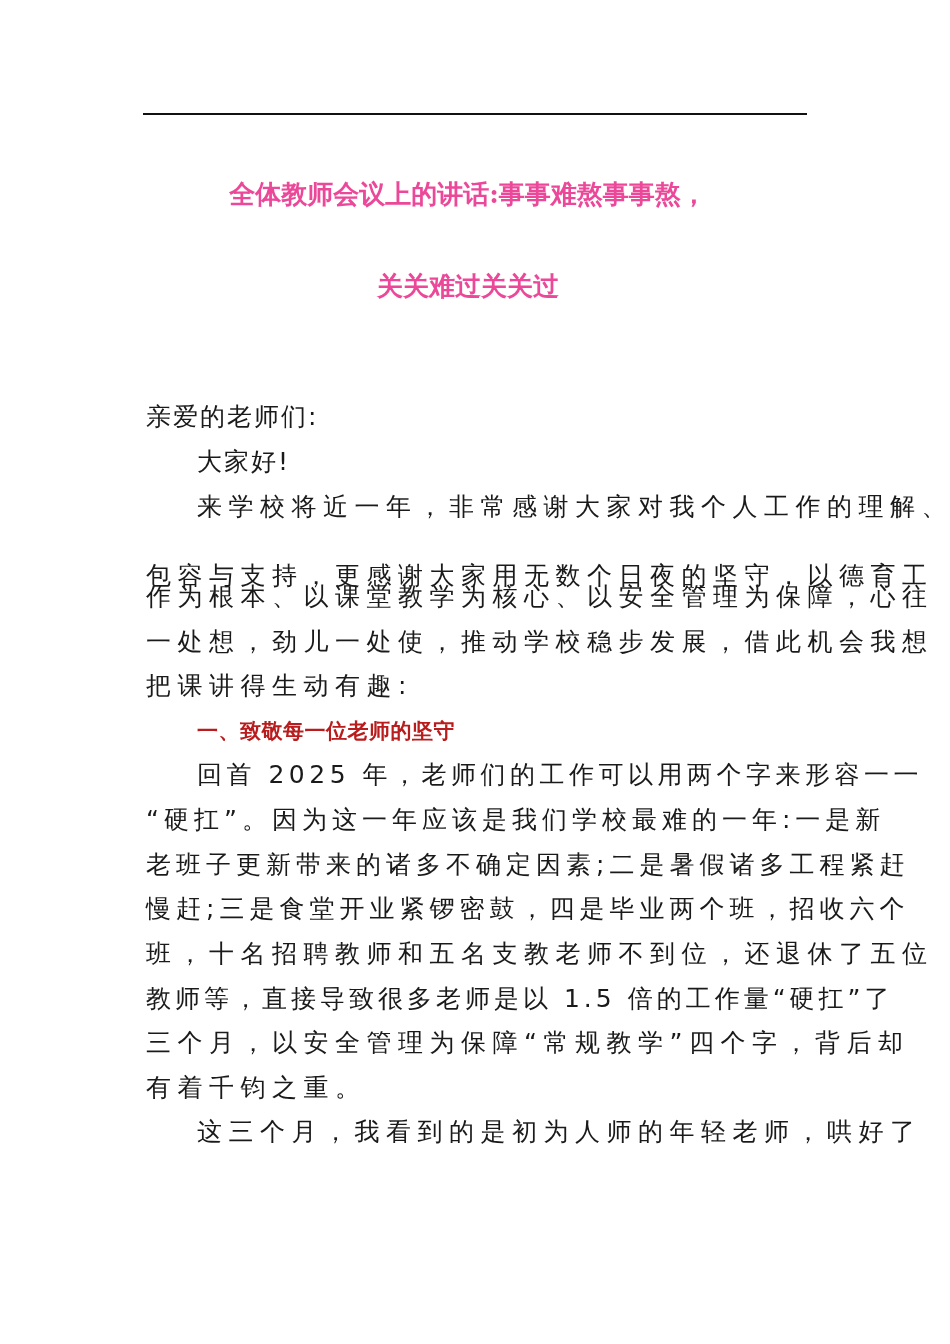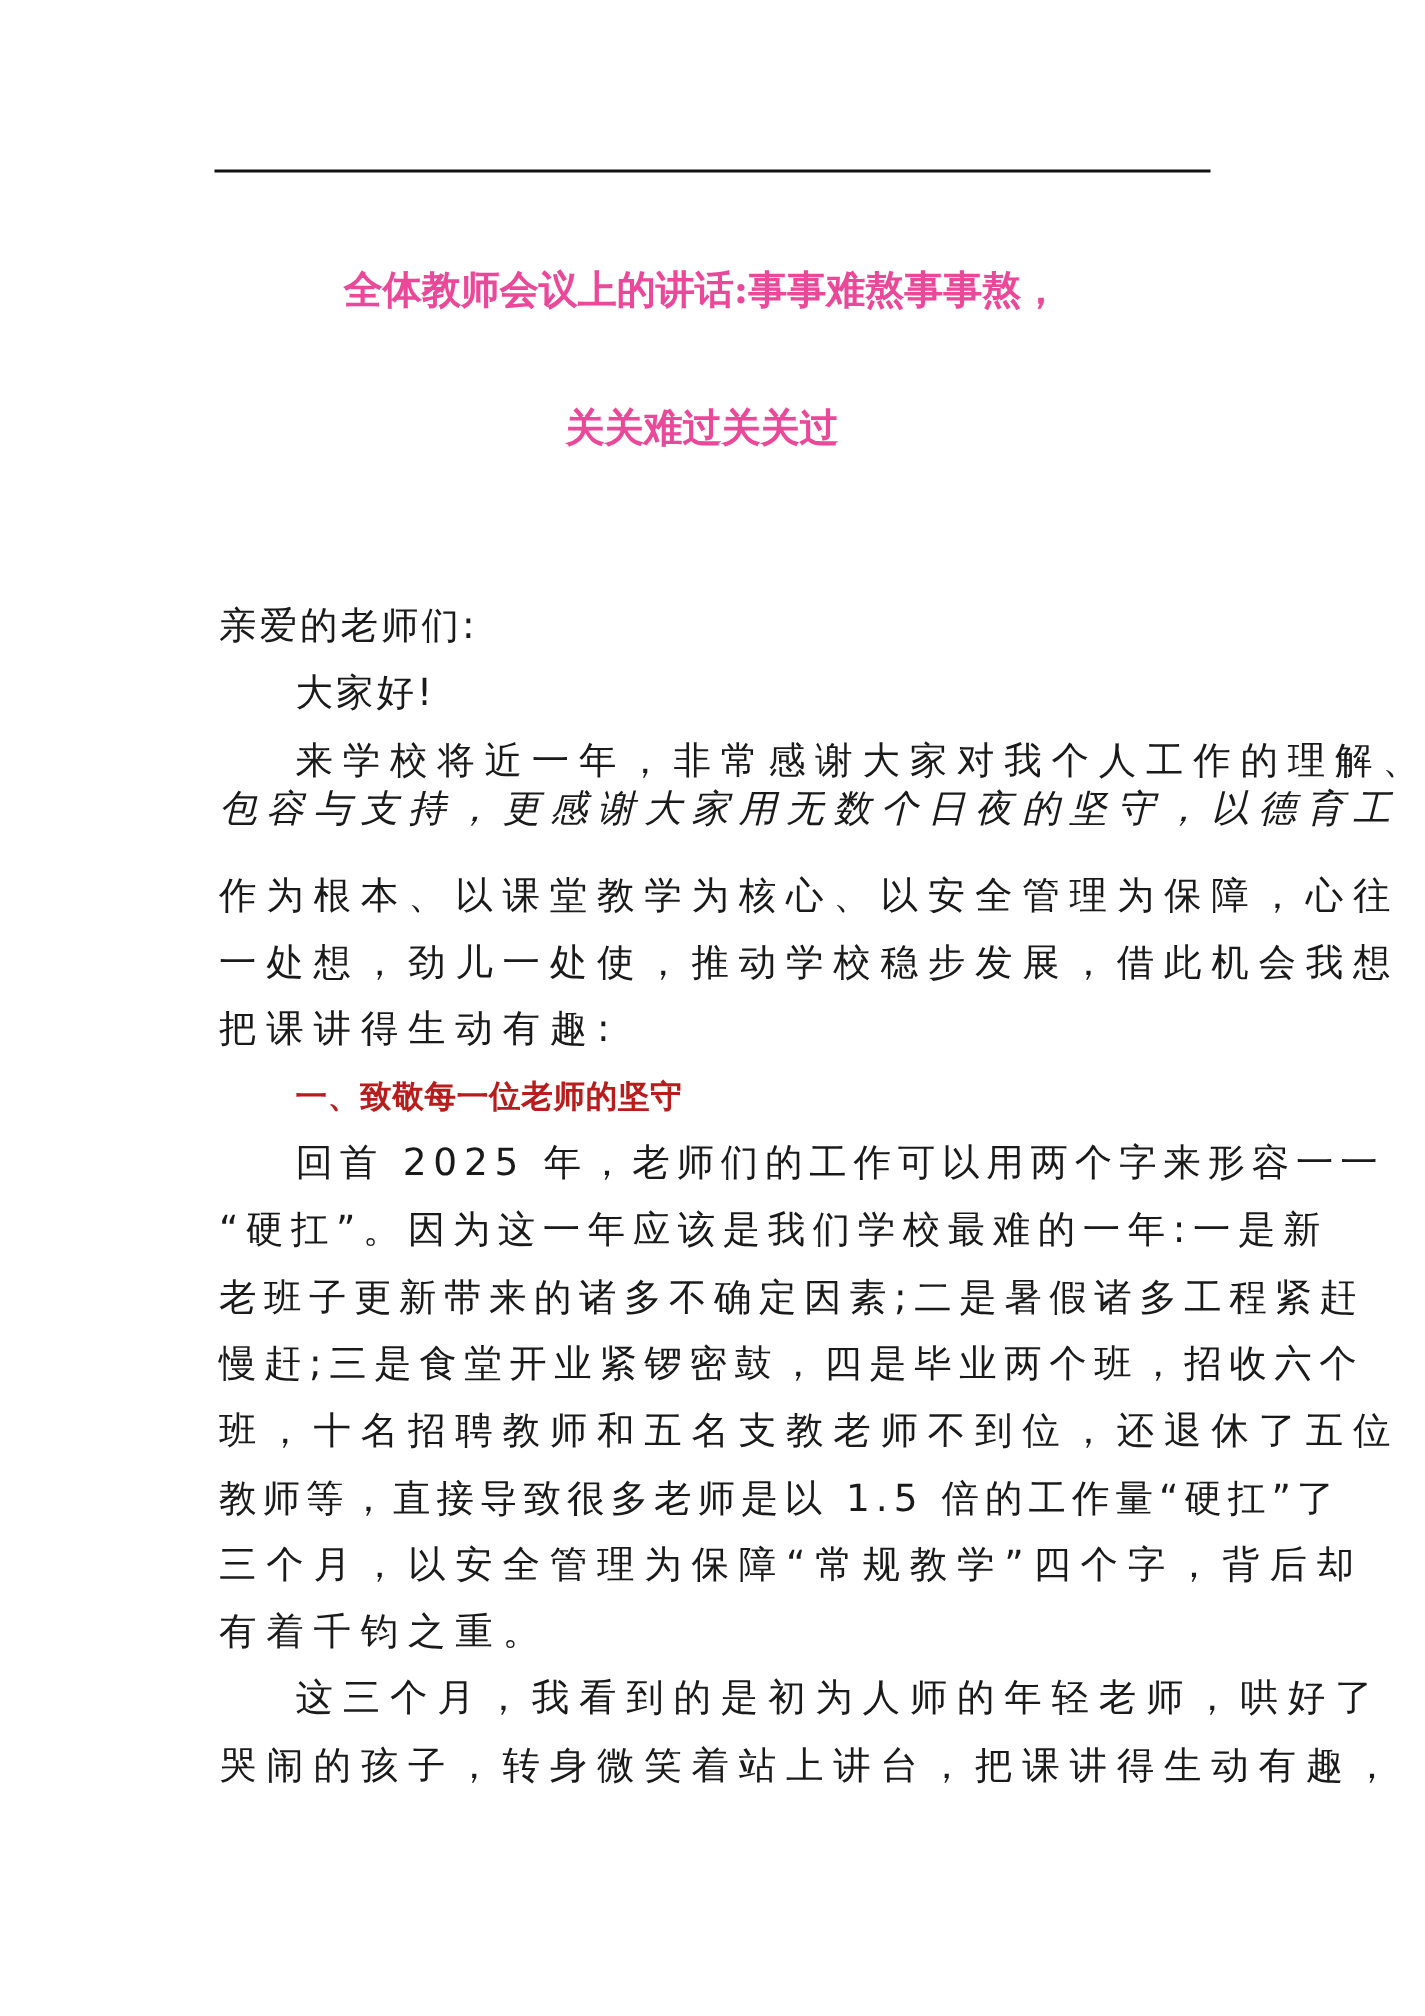--- a/index.html
+++ b/index.html
@@ -77,32 +77,31 @@
 
   <div class="header-rule"></div>
 
   <div class="title-line l1">全体教师会议上的讲话:事事难熬事事熬，</div>
   <div class="title-line l2">关关难过关关过</div>
 
   <div class="body-line" style="top:402px; letter-spacing:2px;">亲爱的老师们:</div>
   <div class="body-line indent" style="top:447px; letter-spacing:2px;">大家好!</div>
 
   <div class="body-line indent" style="top:492px;">来学校将近一年，非常感谢大家对我个人工作的理解、</div>
-  <div class="body-line" style="top:524px;font-style:italic;">包容与支持，更感谢大家用无数个日夜的坚守，以德育工</div>
+  <div class="body-line" style="top:561px;">包容与支持，更感谢大家用无数个日夜的坚守，以德育工</div>
   <div class="body-line" style="top:582px;">作为根本、以课堂教学为核心、以安全管理为保障，心往</div>
   <div class="body-line" style="top:627px;">一处想，劲儿一处使，推动学校稳步发展，借此机会我想</div>
   <div class="body-line" style="top:671px;">把课讲得生动有趣:</div>
 
   <div class="heading-line" style="top:716px;">一、致敬每一位老师的坚守</div>
 
   <div class="body-line indent" style="top:760px; letter-spacing:4.5px;">回首 2025 年，老师们的工作可以用两个字来形容一一</div>
   <div class="body-line" style="top:805px; letter-spacing:5px;">“硬扛”。因为这一年应该是我们学校最难的一年:一是新</div>
   <div class="body-line" style="top:850px; letter-spacing:5px;">老班子更新带来的诸多不确定因素;二是暑假诸多工程紧赶</div>
   <div class="body-line" style="top:894px; letter-spacing:5px;">慢赶;三是食堂开业紧锣密鼓，四是毕业两个班，招收六个</div>
   <div class="body-line" style="top:939px;">班，十名招聘教师和五名支教老师不到位，还退休了五位</div>
   <div class="body-line" style="top:984px; letter-spacing:4px;">教师等，直接导致很多老师是以 1.5 倍的工作量“硬扛”了</div>
   <div class="body-line" style="top:1028px;">三个月，以安全管理为保障“常规教学”四个字，背后却</div>
   <div class="body-line" style="top:1073px;">有着千钧之重。</div>
 
   <div class="body-line indent" style="top:1117px;">这三个月，我看到的是初为人师的年轻老师，哄好了</div>
-  <div class="body-line" style="top:1162px;">哭闹的孩子，转身微笑着站上讲台，把课讲得生动有趣，</div>
 
 </div>
 
 </body></html>

